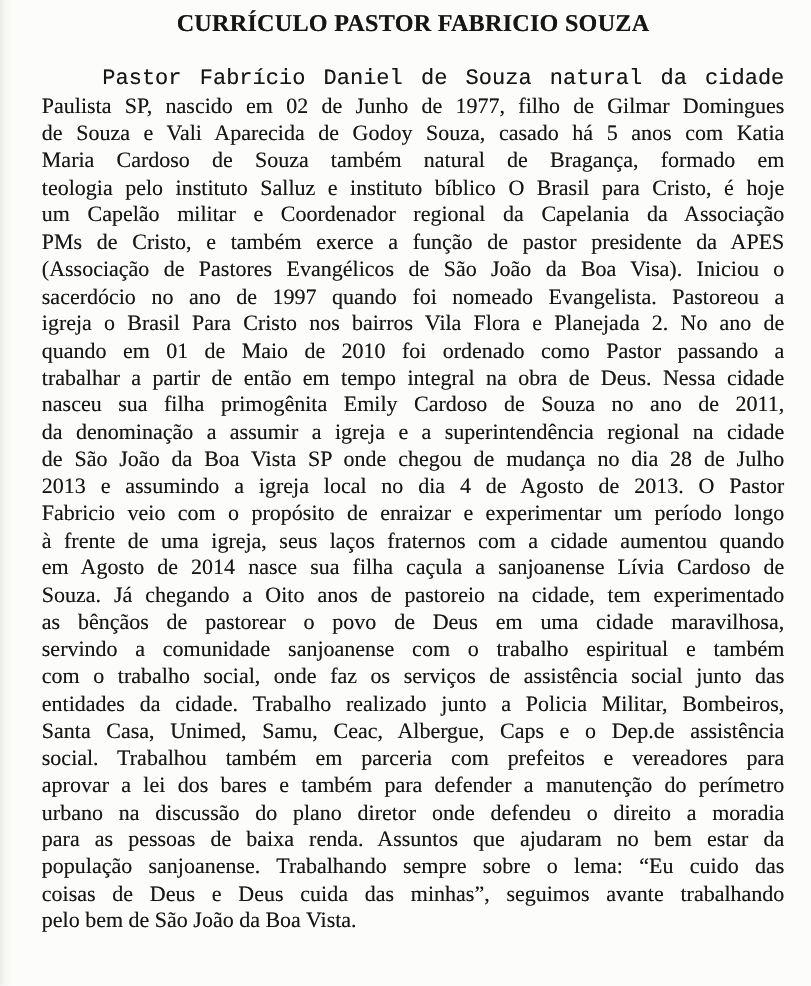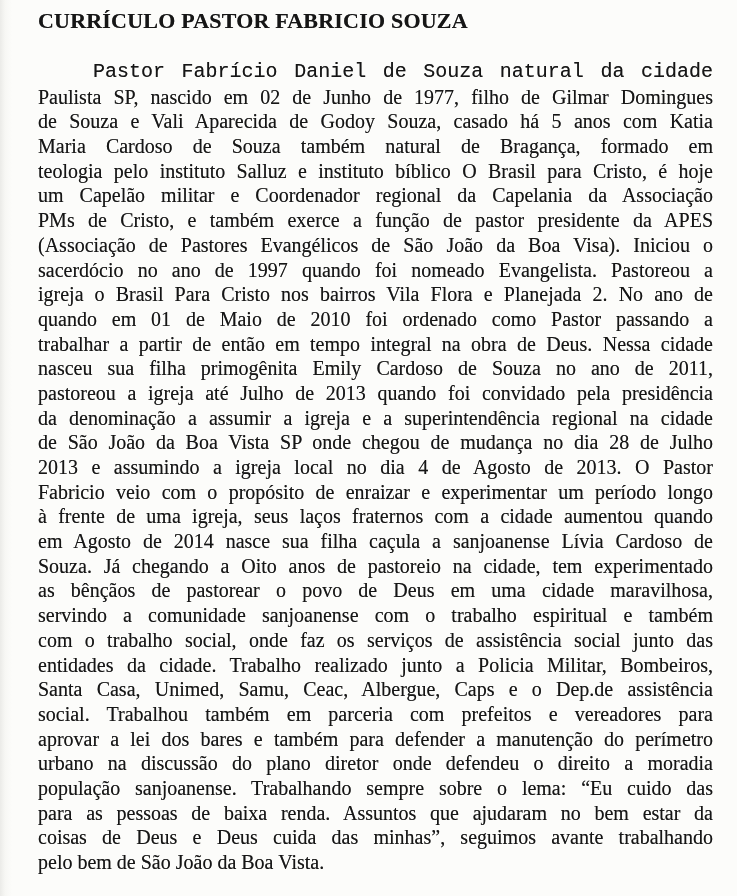--- a/index.html
+++ b/index.html
@@ -17,21 +17,21 @@
     width: 737px;
     height: 896px;
     padding: 8px 24px 0 38px;
     overflow: hidden;
   }
   .doc-title {
     margin: 0 0 26px 0;
     font-size: 22px;
     line-height: 26px;
     font-weight: bold;
-    text-align: left;
+    text-align: center;
     letter-spacing: 0.2px;
     white-space: nowrap;
     text-shadow: 0 0 0.5px rgba(10,10,10,0.55);
   }
   .doc-body {
     font-size: 20px;
     line-height: 24.7px;
     text-align: justify;
     text-shadow: 0 0 0.5px rgba(10,10,10,0.5);
   }
@@ -57,34 +57,33 @@
       <div class="line">Maria Cardoso de Souza também natural de Bragança, formado em</div>
       <div class="line">teologia pelo instituto Salluz e instituto bíblico O Brasil para Cristo, é hoje</div>
       <div class="line">um Capelão militar e Coordenador regional da Capelania da Associação</div>
       <div class="line">PMs de Cristo, e também exerce a função de pastor presidente da APES</div>
       <div class="line">(Associação de Pastores Evangélicos de São João da Boa Visa). Iniciou o</div>
       <div class="line">sacerdócio no ano de 1997 quando foi nomeado Evangelista. Pastoreou a</div>
       <div class="line">igreja o Brasil Para Cristo nos bairros Vila Flora e Planejada 2. No ano de</div>
       <div class="line">quando em 01 de Maio de 2010 foi ordenado como Pastor passando a</div>
       <div class="line">trabalhar a partir de então em tempo integral na obra de Deus. Nessa cidade</div>
       <div class="line">nasceu sua filha primogênita Emily Cardoso de Souza no ano de 2011,</div>
-      <div class="line">pastoreou a igreja até Julho de 2013 quando foi convidado pela presidência</div>
       <div class="line">da denominação a assumir a igreja e a superintendência regional na cidade</div>
       <div class="line">de São João da Boa Vista SP onde chegou de mudança no dia 28 de Julho</div>
       <div class="line">2013 e assumindo a igreja local no dia 4 de Agosto de 2013. O Pastor</div>
       <div class="line">Fabricio veio com o propósito de enraizar e experimentar um período longo</div>
       <div class="line">à frente de uma igreja, seus laços fraternos com a cidade aumentou quando</div>
       <div class="line">em Agosto de 2014 nasce sua filha caçula a sanjoanense Lívia Cardoso de</div>
       <div class="line">Souza. Já chegando a Oito anos de pastoreio na cidade, tem experimentado</div>
       <div class="line">as bênçãos de pastorear o povo de Deus em uma cidade maravilhosa,</div>
       <div class="line">servindo a comunidade sanjoanense com o trabalho espiritual e também</div>
       <div class="line">com o trabalho social, onde faz os serviços de assistência social junto das</div>
       <div class="line">entidades da cidade. Trabalho realizado junto a Policia Militar, Bombeiros,</div>
       <div class="line">Santa Casa, Unimed, Samu, Ceac, Albergue, Caps e o Dep.de assistência</div>
       <div class="line">social. Trabalhou também em parceria com prefeitos e vereadores para</div>
       <div class="line">aprovar a lei dos bares e também para defender a manutenção do perímetro</div>
       <div class="line">urbano na discussão do plano diretor onde defendeu o direito a moradia</div>
+      <div class="line">para as pessoas de baixa renda. Assuntos que ajudaram no bem estar da</div>
       <div class="line">população sanjoanense. Trabalhando sempre sobre o lema: “Eu cuido das</div>
-      <div class="line">para as pessoas de baixa renda. Assuntos que ajudaram no bem estar da</div>
       <div class="line">coisas de Deus e Deus cuida das minhas”, seguimos avante trabalhando</div>
       <div class="line last">pelo bem de São João da Boa Vista.</div>
     </div>
 </main>
 
 </body></html>

